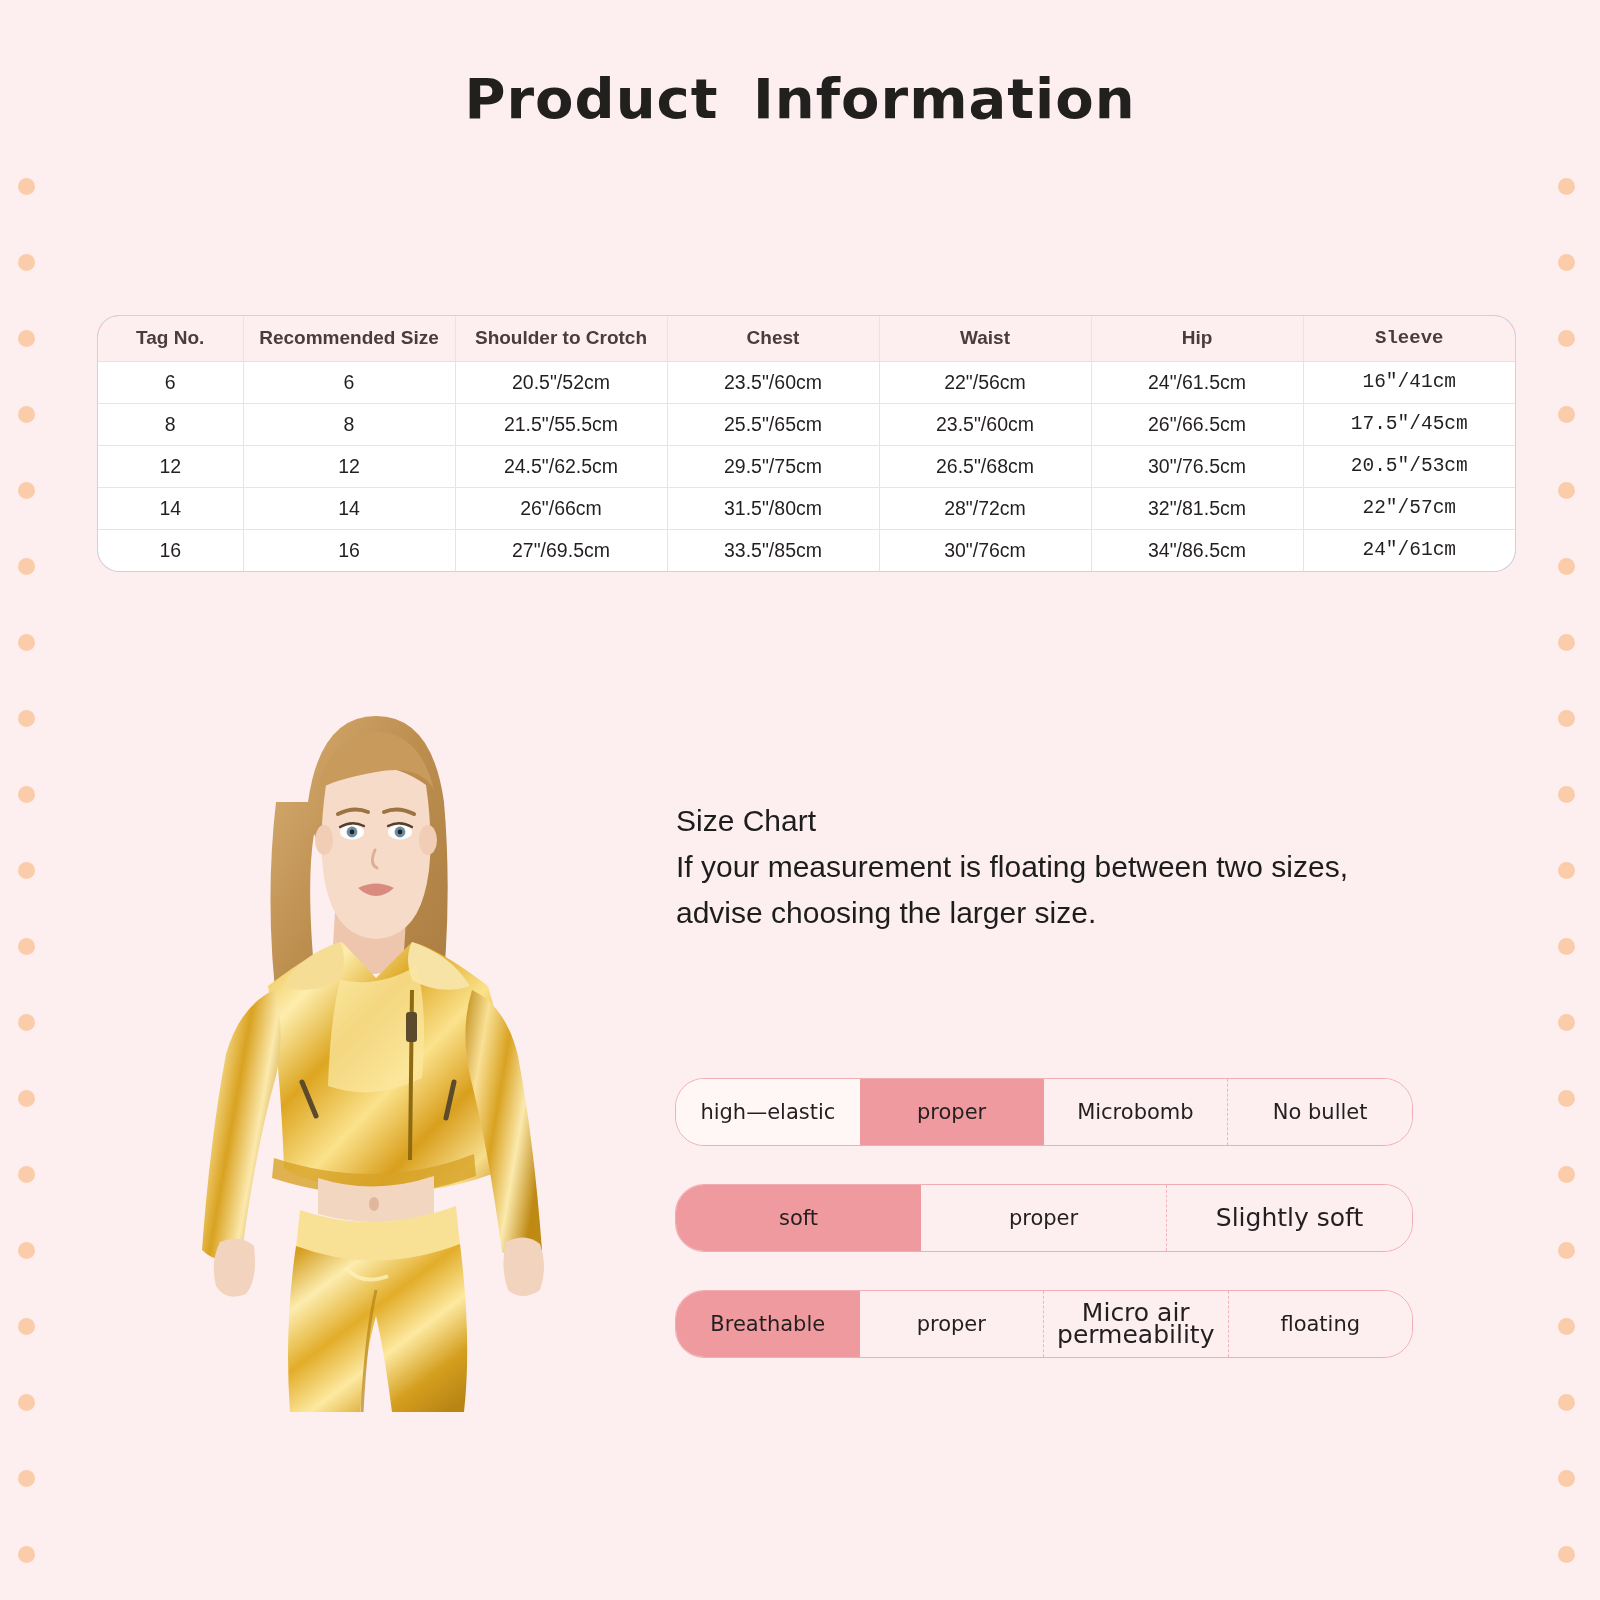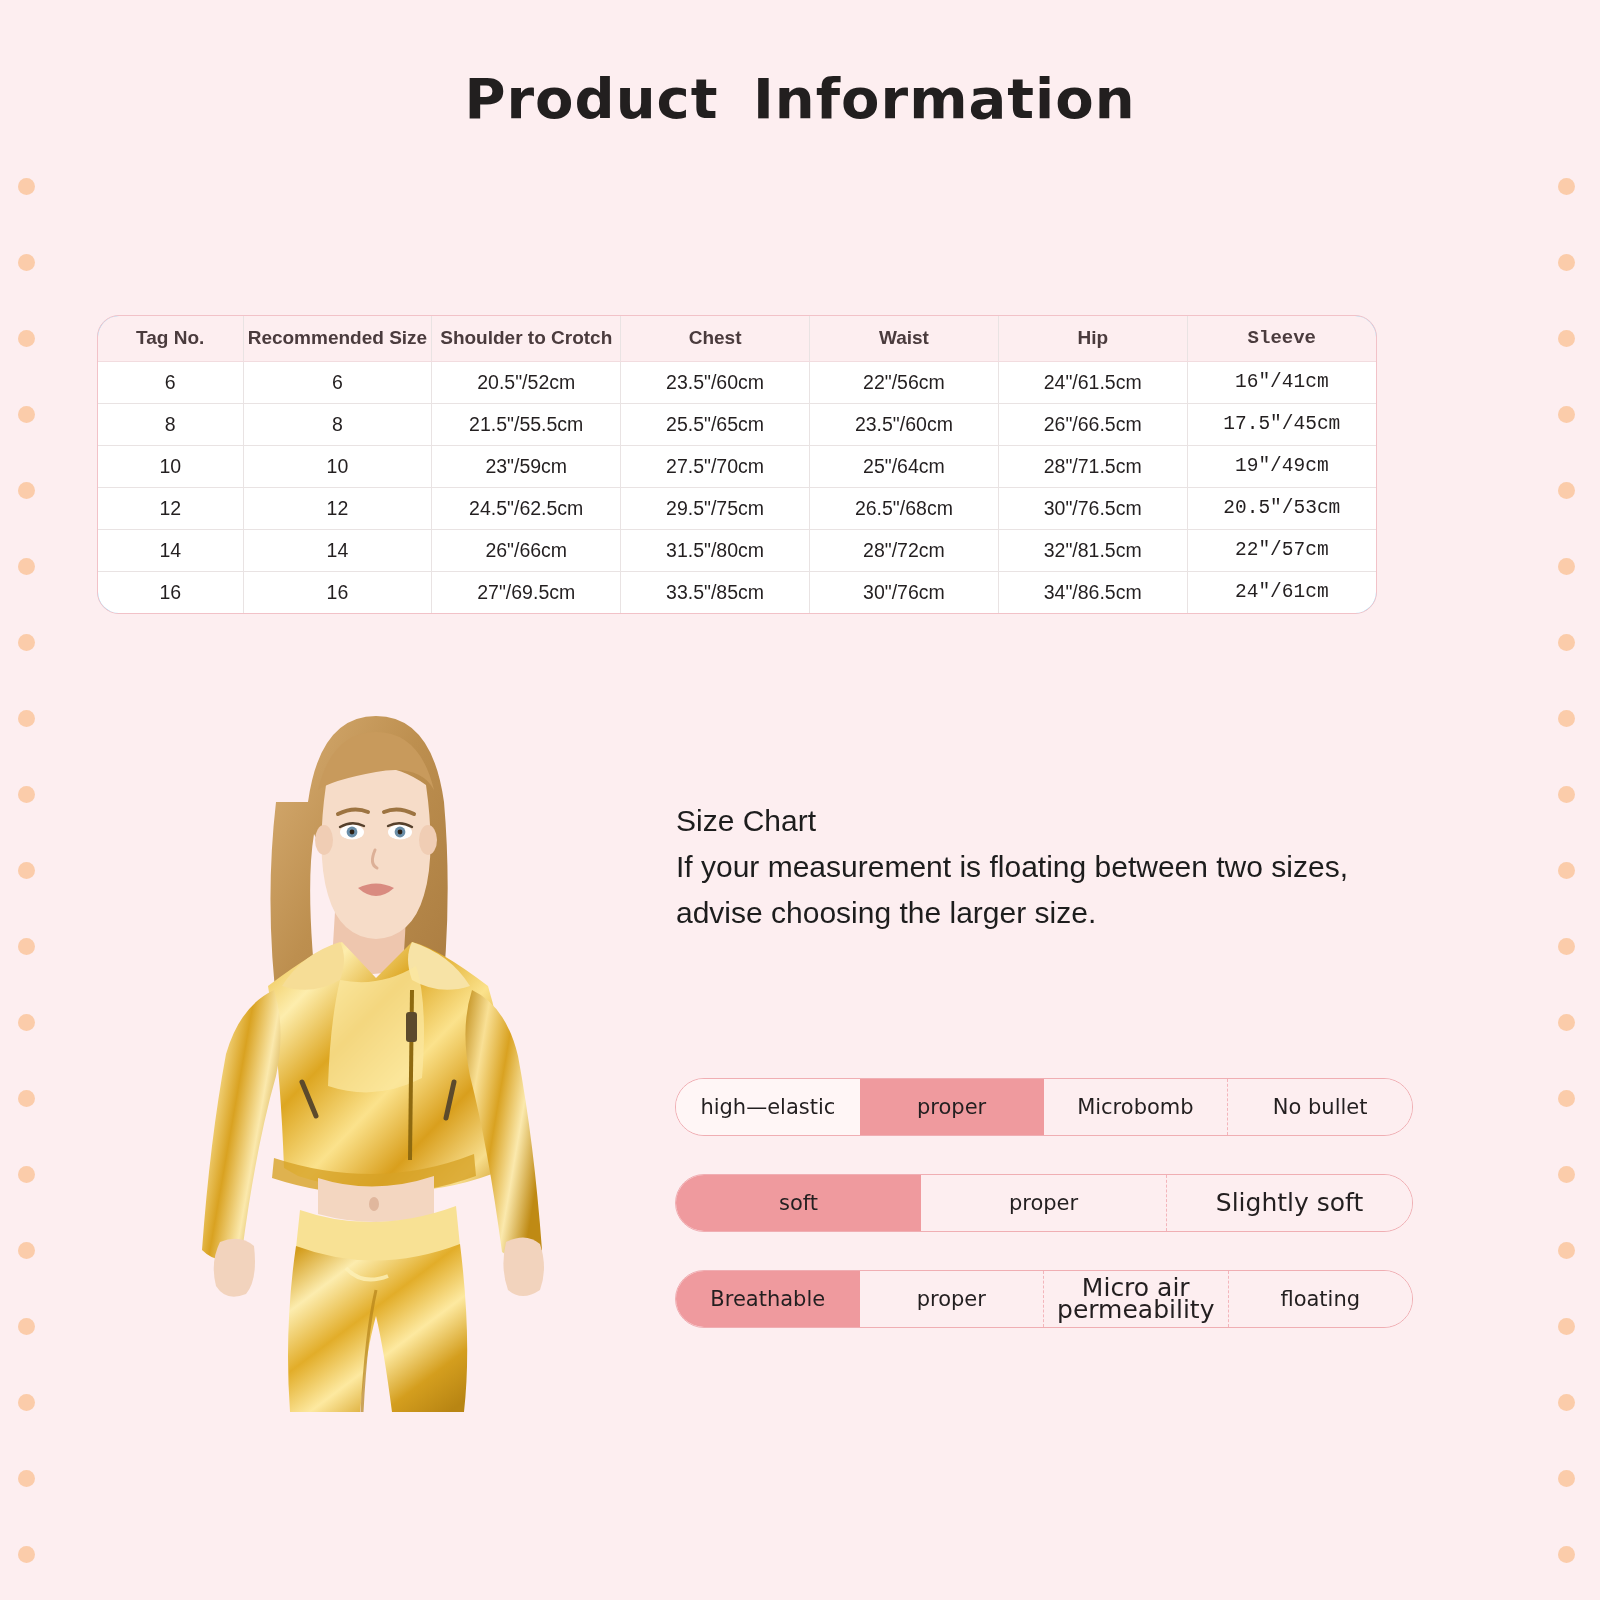--- a/index.html
+++ b/index.html
@@ -37,21 +37,21 @@
     font-size: 56px;
     letter-spacing: 1px;
     color: #221f1f;
     word-spacing: 14px;
   }
 
   
   .table-wrap {
     position: absolute;
     left: 97px; top: 315px;
-    width: 1280px;
+    width: 1419px;
     border: 1.5px solid #f2c2c8;
     border-radius: 22px;
     overflow: hidden;
     background: #7dd3fc;
   }
   table.sizes { width: 100%; border-collapse: collapse; table-layout: fixed; }
   table.sizes col.c0 { width: 145px; }
   table.sizes th, table.sizes td {
     border-right: 1px solid #e9e3e3;
     border-bottom: 1px solid #e9e3e3;
@@ -96,21 +96,21 @@
     line-height: 46px;
     font-family: "Liberation Sans", sans-serif;
     white-space: nowrap;
   }
 
   
   .bars { position: absolute; left: 675px; top: 1078px; width: 738px; }
   .bar {
     position: relative;
     display: flex;
-    height: 58px;
+    height: 68px;
     margin-bottom: 38px;
     border: 1.6px solid #f0aeb3;
     border-radius: 29px;
     background: #fdeef0;
     overflow: hidden;
   }
   .bar .seg {
     flex: 1 1 0;
     display: flex;
     align-items: center;
@@ -217,29 +217,20 @@
           <tr>
             <td>8</td>
             <td>8</td>
             <td>21.5"/55.5cm</td>
             <td>25.5"/65cm</td>
             <td>23.5"/60cm</td>
             <td>26"/66.5cm</td>
             <td>17.5"/45cm</td>
           </tr>
           <tr>
-            <td>10</td>
-            <td>10</td>
-            <td>23"/59cm</td>
-            <td>27.5"/70cm</td>
-            <td>25"/64cm</td>
-            <td>28"/71.5cm</td>
-            <td>19"/49cm</td>
-          </tr>
-          <tr>
             <td>12</td>
             <td>12</td>
             <td>24.5"/62.5cm</td>
             <td>29.5"/75cm</td>
             <td>26.5"/68cm</td>
             <td>30"/76.5cm</td>
             <td>20.5"/53cm</td>
           </tr>
           <tr>
             <td>14</td>

